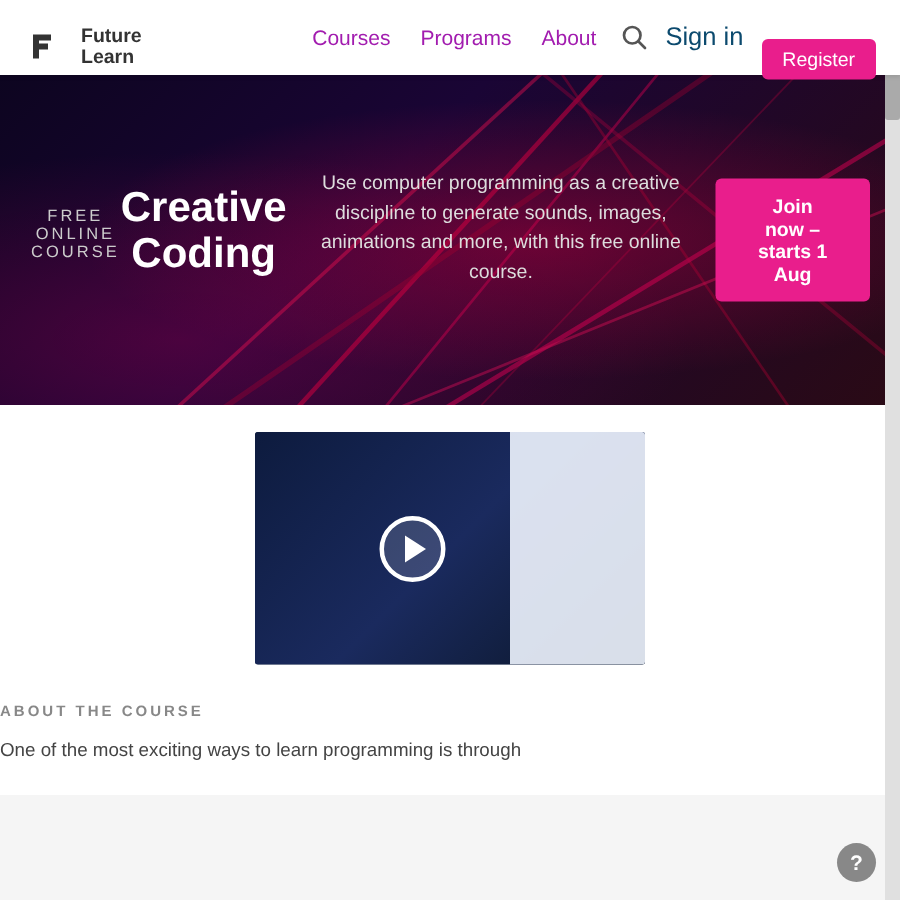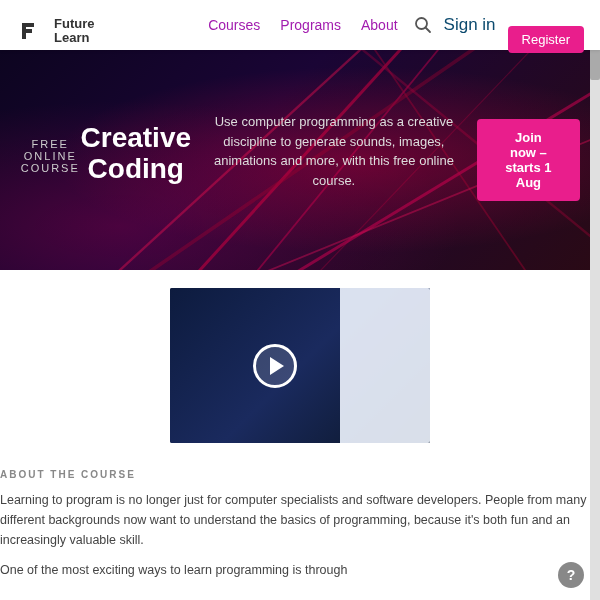--- a/index.html
+++ b/index.html
@@ -332,21 +332,20 @@
       <div class="video-bg"></div>
       <div class="video-overlay-panel"></div>
       <div class="video-play-btn">
         <div class="play-triangle"></div>
       </div>
     </div>
   </div>
 
   <div class="about-section">
     <p class="about-label">ABOUT THE COURSE</p>
-    <p class="about-text">Learning to program is no longer just for computer specialists and software developers. People from many different backgrounds now want to understand the basics of programming, because it's both fun and an increasingly valuable skill.</p>
     <p class="about-text">One of the most exciting ways to learn programming is through</p>
   </div>
 </div>
 
 <div class="scrollbar-track">
   <div class="scrollbar-thumb"></div>
 </div>
 
 <button class="help-btn">?</button>
 

